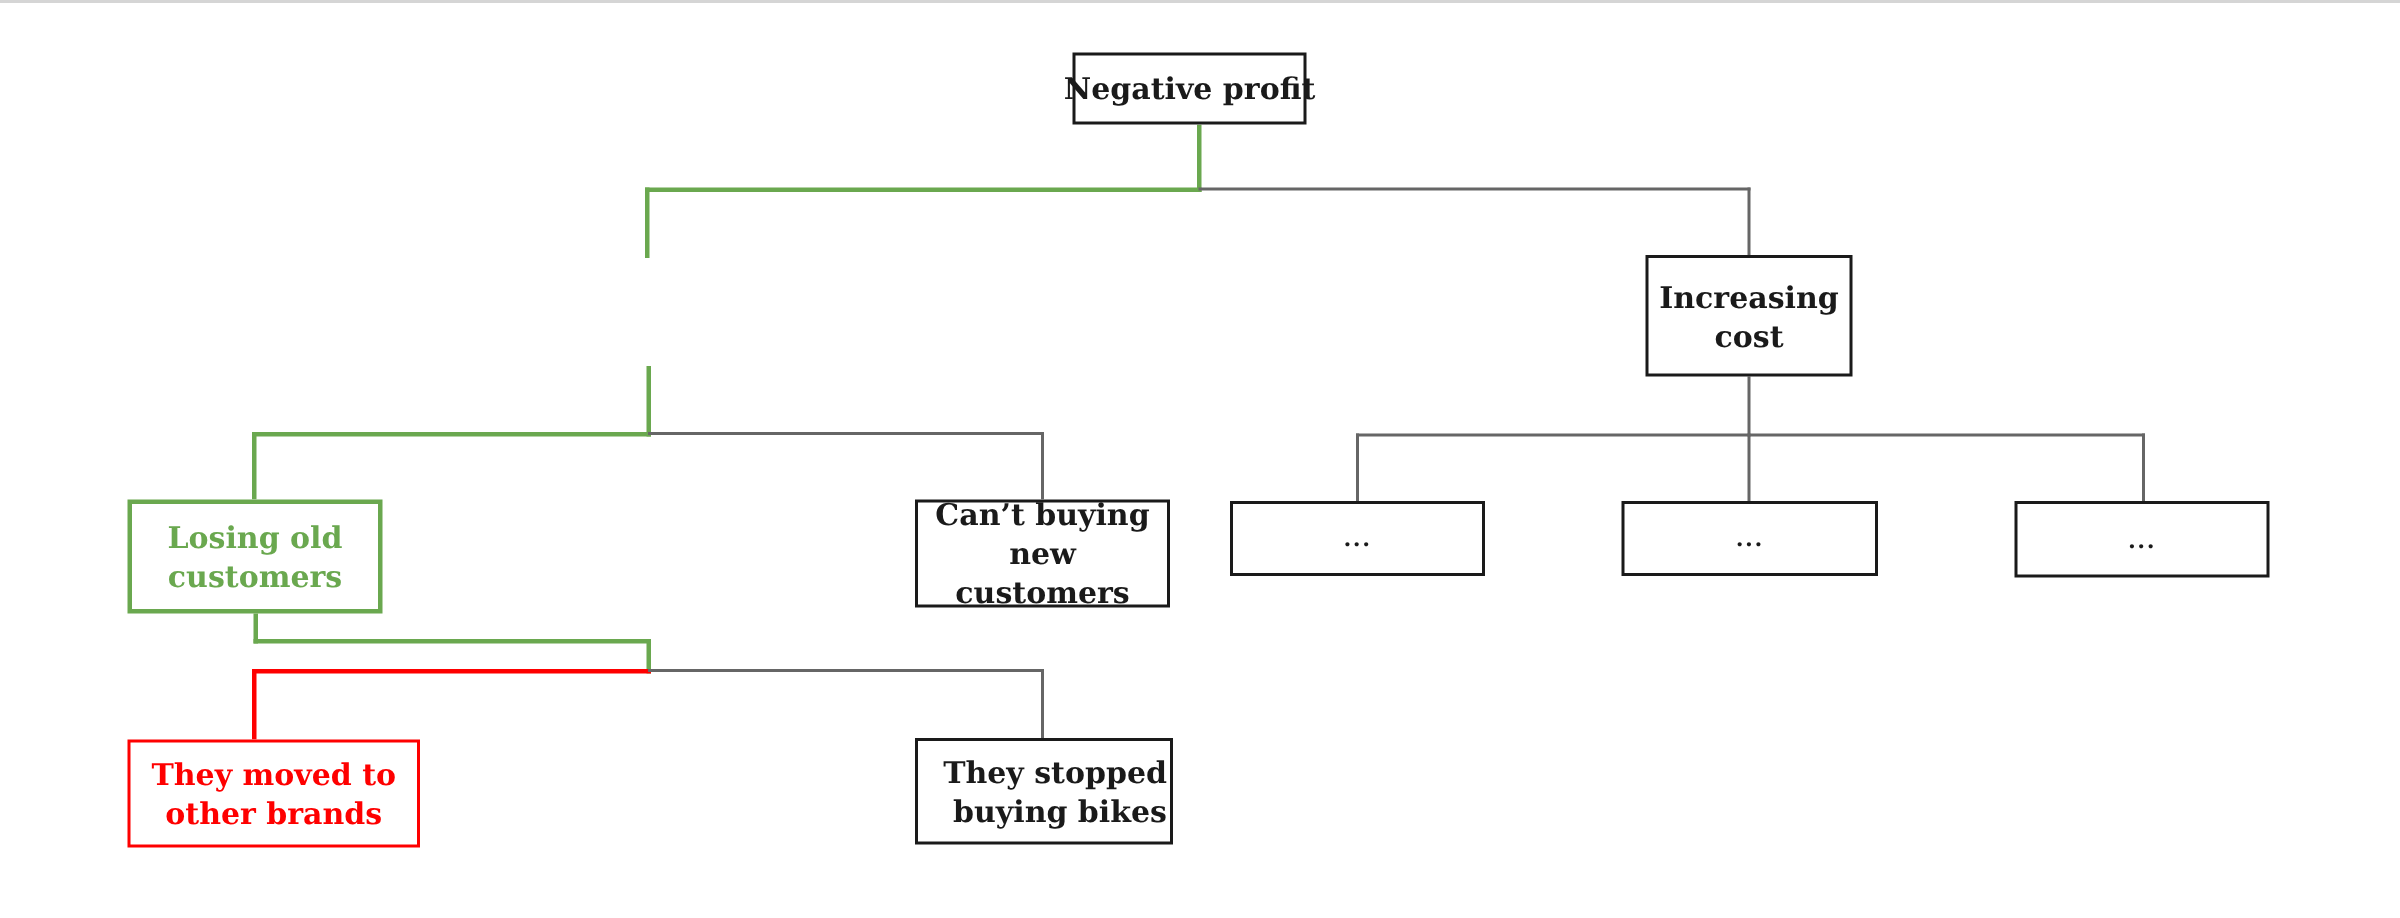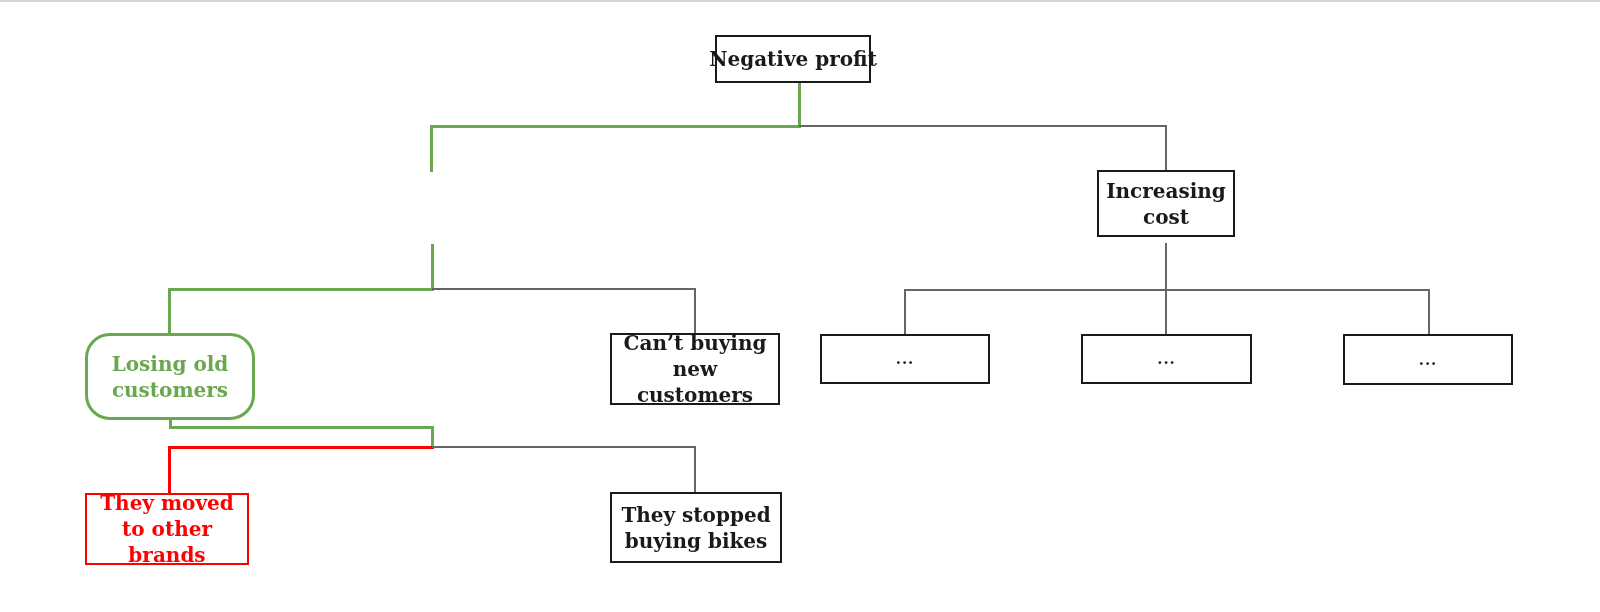--- a/index.html
+++ b/index.html
@@ -51,28 +51,28 @@
     position: absolute;
     z-index: 1;
   }
   .edge.g { background: var(--c-green, #6aa84f); }
   .edge.r { background: var(--c-red, #ff0000); }
   .edge.n { background: var(--c-connector, #666666); }
 
   
   #n-root   { left:715px;  top:35px;  width:156px; height:48px; }
   #n-dec    { left:362px;  top:172px; width:141px; height:72px; }
-  #n-inc    { left:1097px; top:170px; width:138px; height:67px; }
-  #n-lose   { left:85px;   top:333px; width:170px; height:87px;border-radius:25px; }
+  #n-inc    { left:1097px; top:170px; width:138px; height:81px; }
+  #n-lose   { left:85px;   top:333px; width:170px; height:76px; }
   #n-cant   { left:610px;  top:333px; width:170px; height:72px; }
   #n-dot1   { left:820px;  top:334px; width:170px; height:50px; }
   #n-dot2   { left:1081px; top:334px; width:171px; height:50px; }
   #n-dot3   { left:1343px; top:334px; width:170px; height:51px; }
-  #n-moved  { left:85px;   top:493px; width:164px; height:72px; }
-  #n-stop   { left:610px;  top:492px; width:172px; height:71px; }
+  #n-moved  { left:85px;   top:493px; width:195px; height:72px; }
+  #n-stop   { left:610px;  top:492px; width:172px; height:71px;text-align:right; }
 
   
   #e-g1  { left:798px;  top:83px;  width:3px;   height:45px; }
   #e-g2  { left:430px;  top:125px; width:371px; height:3px;  }
   #e-g3  { left:430px;  top:125px; width:3px;   height:47px; }
   #e-g4  { left:431px;  top:244px; width:3px;   height:47px; }
   #e-g5  { left:168px;  top:288px; width:266px; height:3px;  }
   #e-g6  { left:168px;  top:288px; width:3px;   height:45px; }
   #e-g7  { left:169px;  top:406px; width:3px;   height:23px; }
   #e-g8  { left:169px;  top:426px; width:265px; height:3px;  }

